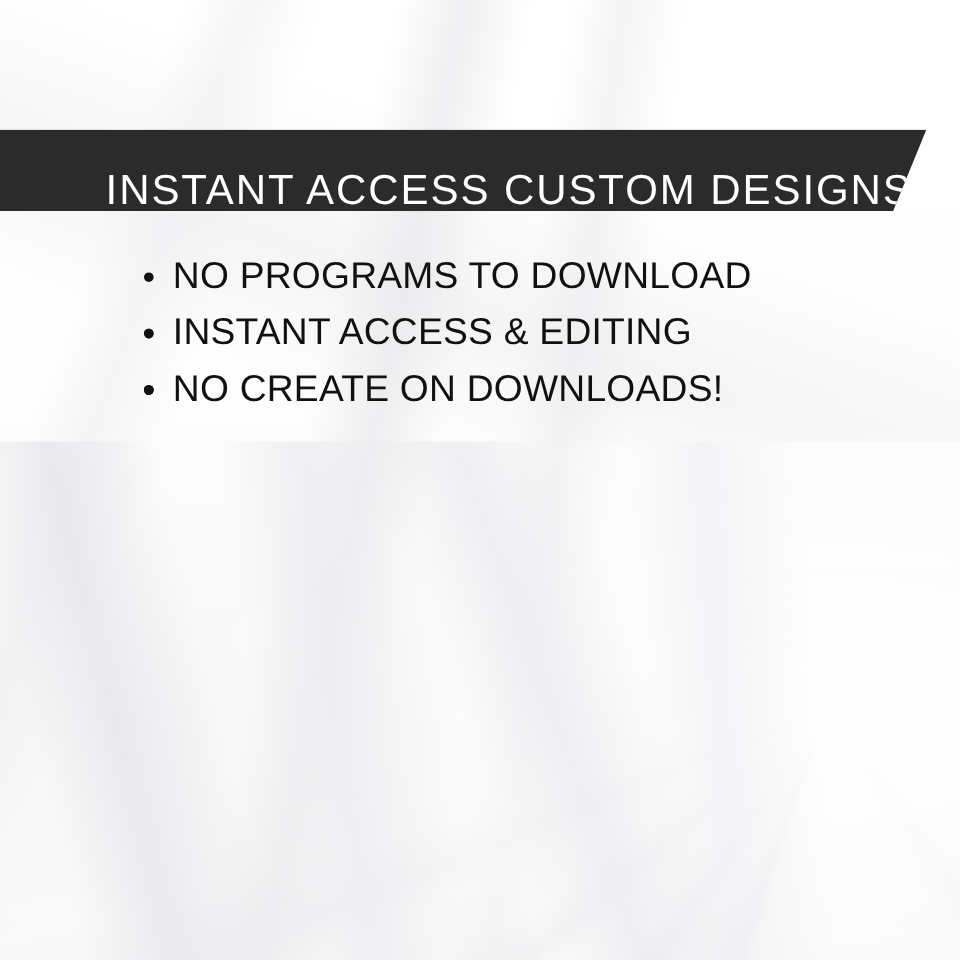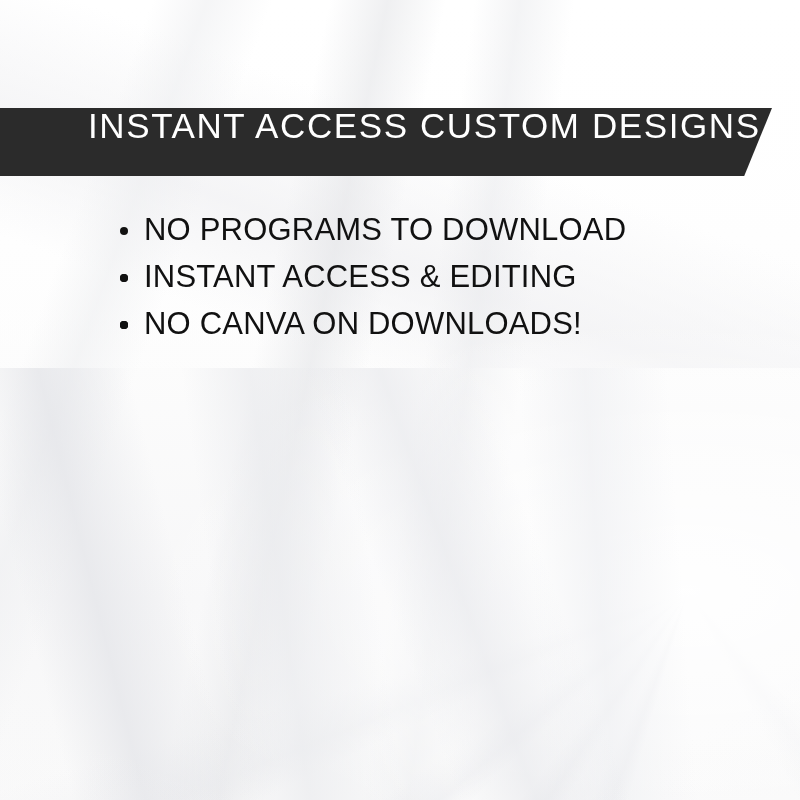--- a/index.html
+++ b/index.html
@@ -87,21 +87,21 @@
   
   .banner {
     position: absolute;
     left: 0;
     top: 108px;
     width: 772px;
     height: 68px;
     background: #2b2b2b;
     clip-path: polygon(0 0, 100% 0, 96.4% 100%, 0 100%);
     display: flex;
-    align-items: flex-start;
+    align-items: flex-end;
   }
 
   .banner-title {
     color: #ffffff;
     font-family: "Liberation Sans", sans-serif;
     font-size: 35px;
     font-weight: 300;
     letter-spacing: 1.6px;
     margin-left: 88px;
     white-space: nowrap;
@@ -174,17 +174,17 @@
       <span>INSTANT ACCESS &amp; EDITING</span>
     </li>
     <li class="feature-item">
       <span class="bullet"></span>
     </li>
     <li class="feature-item wraps">
       <span class="bullet"></span>
     </li>
     <li class="feature-item">
       <span class="bullet"></span>
-      <span>NO CANVA ON DOWNLOADS!</span>
+      <span>NO CREATE ON DOWNLOADS!</span>
     </li>
   </ul>
 
 </div>
 
 </body></html>

